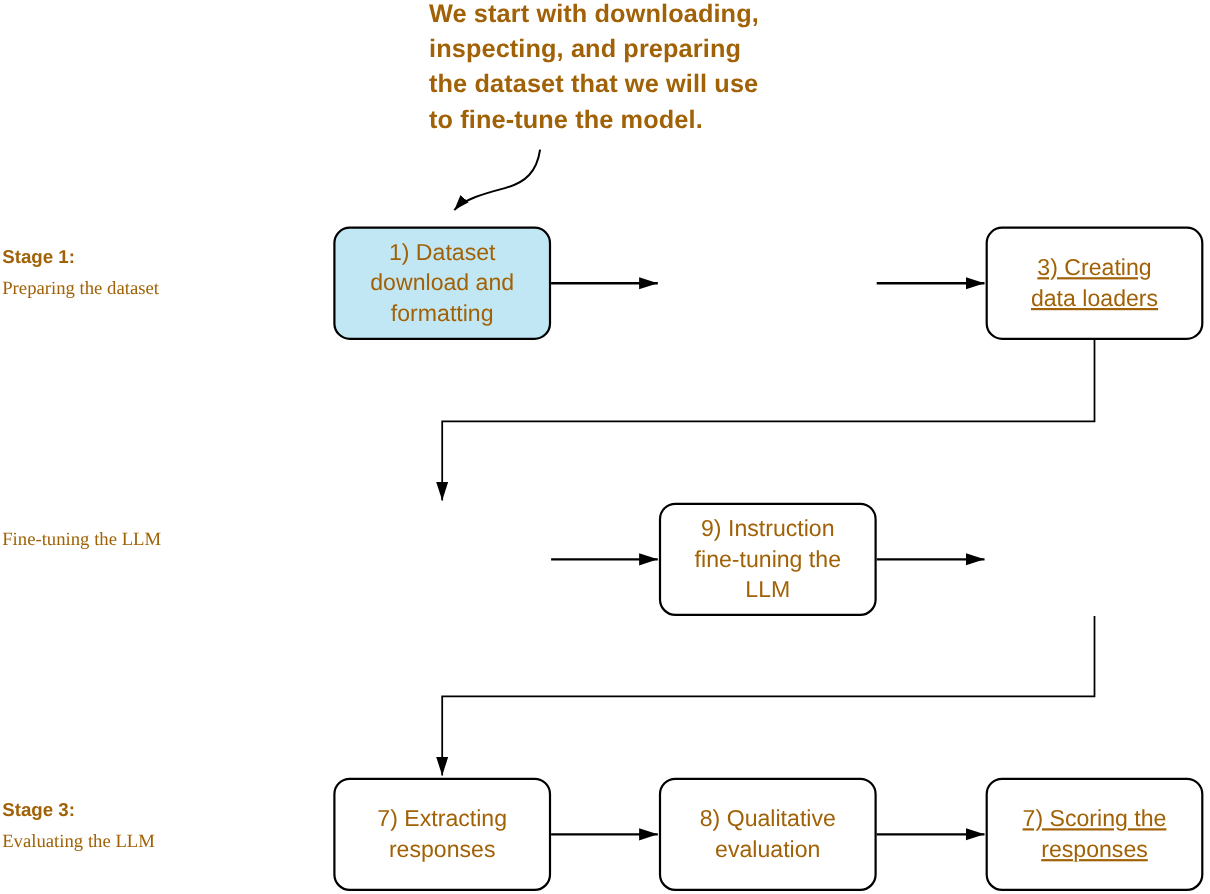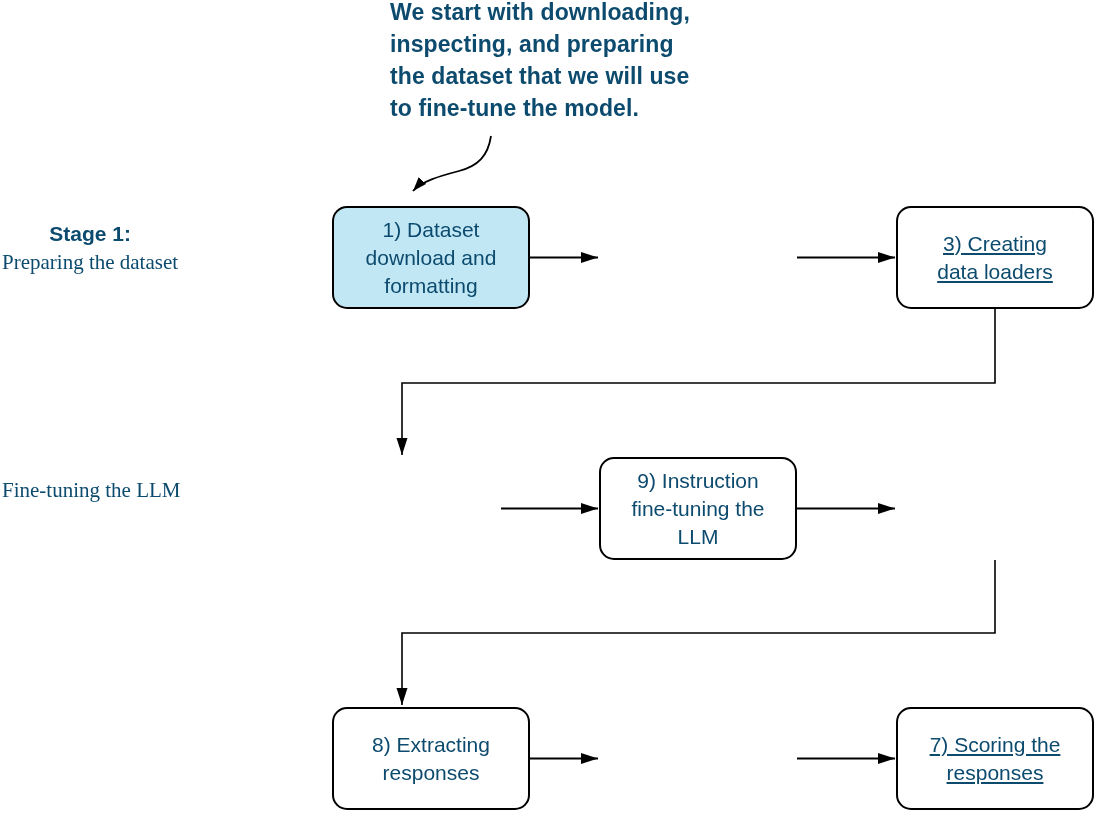--- a/index.html
+++ b/index.html
@@ -2,21 +2,21 @@
 <html style="--highlight: #c2e7f4; --box-fill: #ffffff; --stroke: #000000; --bg: #ffffff;"><head>
 <meta charset="utf-8">
 <style>
   html, body { margin: 0; padding: 0; background: #ffffff; }
   .canvas {
     position: relative;
     width: 1100px;
     height: 813px;
     background: var(--bg, #ffffff);
     font-family: "Liberation Sans", sans-serif;
-    color: #0c4a6e;
+    color: #a16207;
     overflow: hidden;
   }
   svg.wires {
     position: absolute;
     left: 0; top: 0;
     width: 1100px; height: 813px;
     pointer-events: none;
   }
   .annotation {
     position: absolute;
@@ -25,23 +25,22 @@
     width: 380px;
     font-weight: bold;
     font-size: 23px;
     line-height: 32px;
     white-space: pre-line;
     letter-spacing: 0.1px;
   }
   .stage-label {
     position: absolute;
     left: 2px;
-    font-size: 21px;
+    font-size: 17px;
     line-height: 28px;
-    text-align: center;
   }
   .stage-label .stage-title { font-weight: bold; }
   .stage-label .stage-subtitle { font-weight: normal; font-family: Liberation Serif, serif; }
   #stage-label-1 { top: 220px; }
   #stage-label-2 { top: 476px; }
   #stage-label-3 { top: 723px; }
   .flow-box {
     position: absolute;
     width: 198px;
     height: 103px;
@@ -52,21 +51,21 @@
     display: flex;
     align-items: center;
     justify-content: center;
     text-align: center;
     font-size: 21px;
     line-height: 28px;
     white-space: pre-line;
   }
   .flow-box.highlight { background: var(--highlight, #c2e7f4); }
   
-  .col-1 { left: 303px; margin-left: 29px; }
+  .col-1 { left: 303px; }
   .col-2 { left: 599px; }
   .col-3 { left: 896px; text-decoration: underline; }
   .row-1 { top: 206px; }
   .row-2 { top: 457px; }
   .row-3 { top: 707px; }
 </style>
 </head>
 <body>
 
 <div class="canvas">
@@ -102,29 +101,35 @@
 the dataset that we will use
 to fine-tune the model.</div>
 
   <div class="stage-label" id="stage-label-1">
     <div class="stage-title">Stage 1:</div>
     <div class="stage-subtitle">Preparing the dataset</div>
   </div>
   <div class="stage-label" id="stage-label-2">
     <div class="stage-subtitle">Fine-tuning the LLM</div>
   </div>
+  <div class="stage-label" id="stage-label-3">
+    <div class="stage-title">Stage 3:</div>
+    <div class="stage-subtitle">Evaluating the LLM</div>
+  </div>
 
   <div class="flow-box highlight col-1 row-1">1) Dataset
 download and
 formatting</div>
   <div class="flow-box col-3 row-1">3) Creating
 data loaders</div>
 
   <div class="flow-box col-2 row-2">9) Instruction
 fine-tuning the
 LLM</div>
 
-  <div class="flow-box col-1 row-3">8) Extracting
+  <div class="flow-box col-1 row-3">7) Extracting
 responses</div>
+  <div class="flow-box col-2 row-3">8) Qualitative
+evaluation</div>
   <div class="flow-box col-3 row-3">7) Scoring the
 responses</div>
 
 </div>
 
 </body></html>

